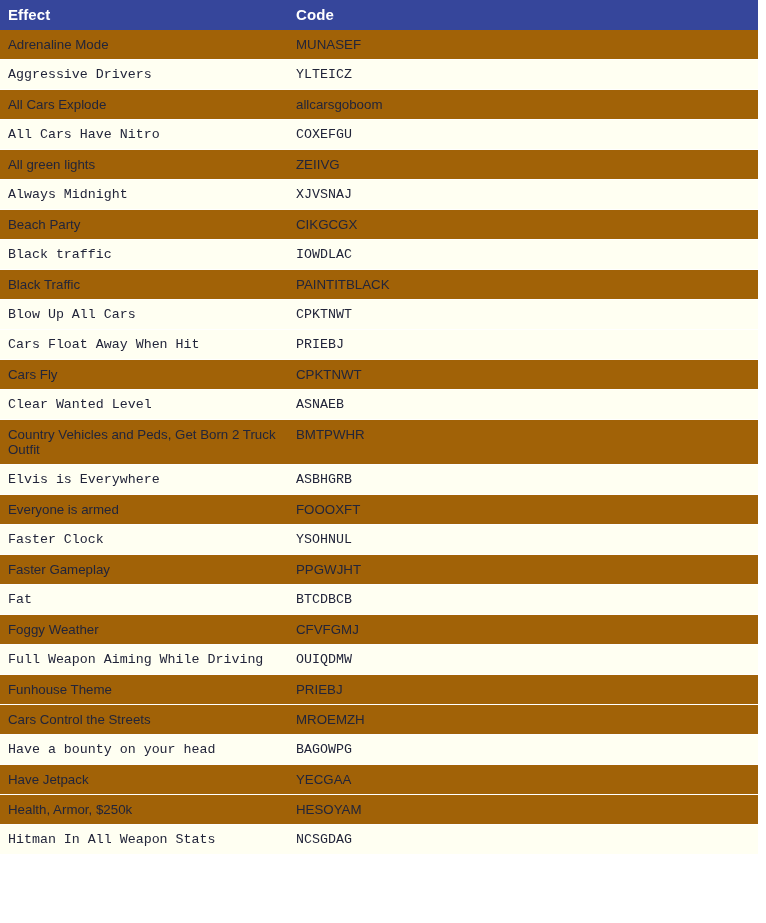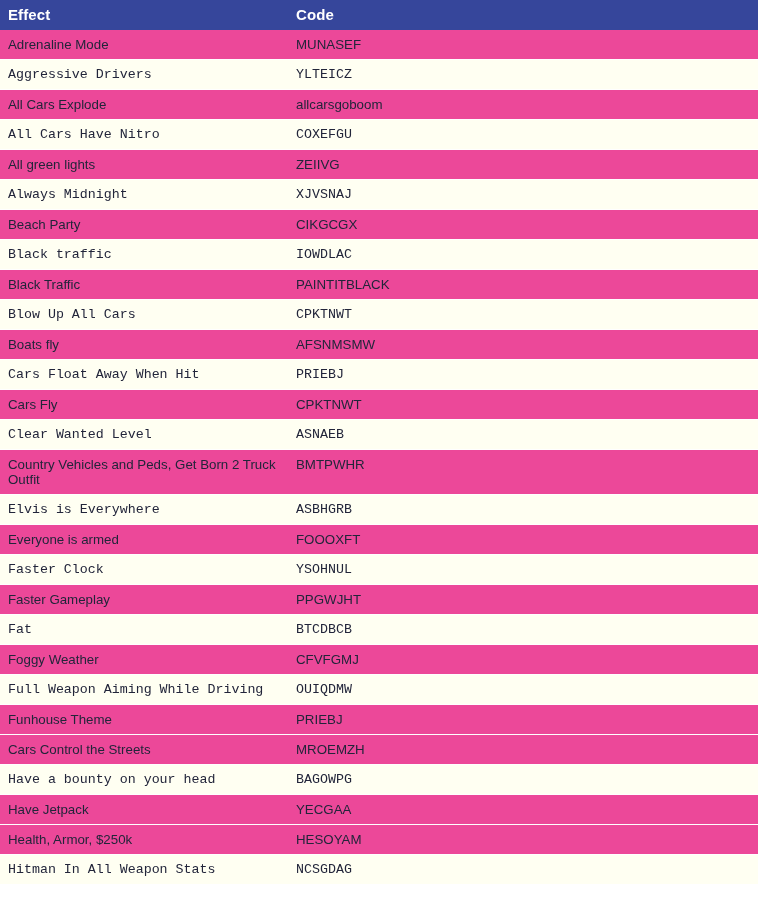--- a/index.html
+++ b/index.html
@@ -49,21 +49,21 @@
     padding: 7px 8px 7px 8px;
     line-height: 15px;
     vertical-align: top;
     border: none;
     border-bottom: 1px solid #ffffff;
     font-size: 13.3px;
     color: #22253a;
     word-wrap: break-word;
   }
 
-  table.cheat-table tbody tr.row-odd  td { background: #ec4899; margin-top: 13px; }
+  table.cheat-table tbody tr.row-odd  td { background: #a16207; margin-top: 13px; }
   table.cheat-table tbody tr.row-even td { background: #fffff2; font-family: Liberation Mono, monospace; }
 
   table.cheat-table tbody td.cell-code { padding-left: 8px; }
 </style>
 </head>
 <body>
 
 <div id="cheat-table-wrap">
   <table class="cheat-table">
     <colgroup>
@@ -109,24 +109,20 @@
           <td class="cell-effect">Black traffic</td>
           <td class="cell-code">IOWDLAC</td>
         </tr>
         <tr class="row-odd">
           <td class="cell-effect">Black Traffic</td>
           <td class="cell-code">PAINTITBLACK</td>
         </tr>
         <tr class="row-even">
           <td class="cell-effect">Blow Up All Cars</td>
           <td class="cell-code">CPKTNWT</td>
-        </tr>
-        <tr class="row-odd">
-          <td class="cell-effect">Boats fly</td>
-          <td class="cell-code">AFSNMSMW</td>
         </tr>
         <tr class="row-even">
           <td class="cell-effect">Cars Float Away When Hit</td>
           <td class="cell-code">PRIEBJ</td>
         </tr>
         <tr class="row-odd">
           <td class="cell-effect">Cars Fly</td>
           <td class="cell-code">CPKTNWT</td>
         </tr>
         <tr class="row-even">

